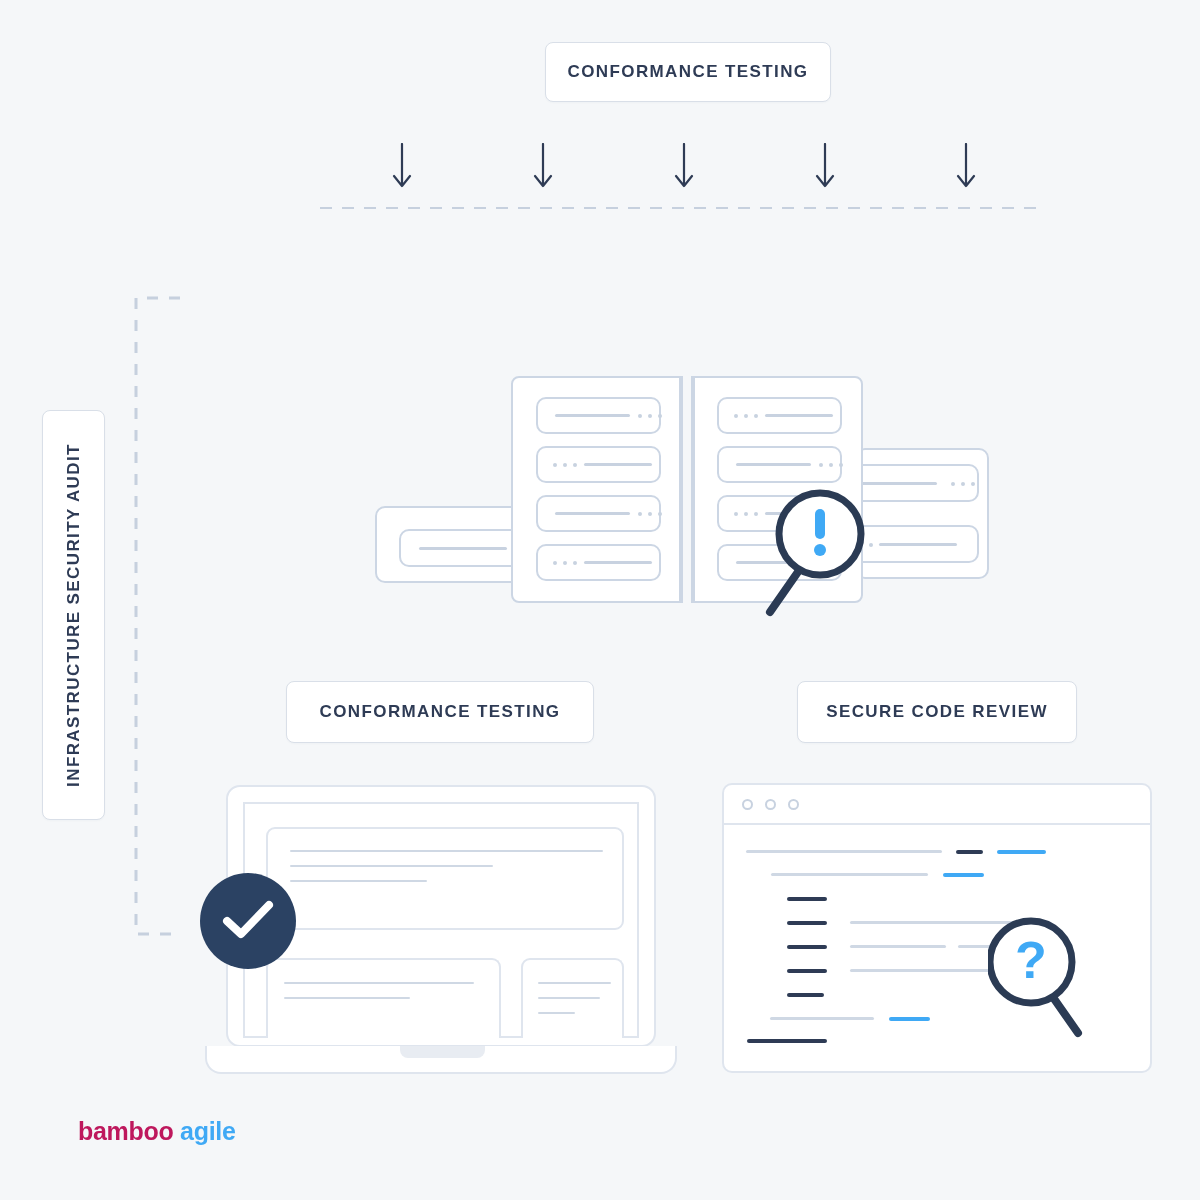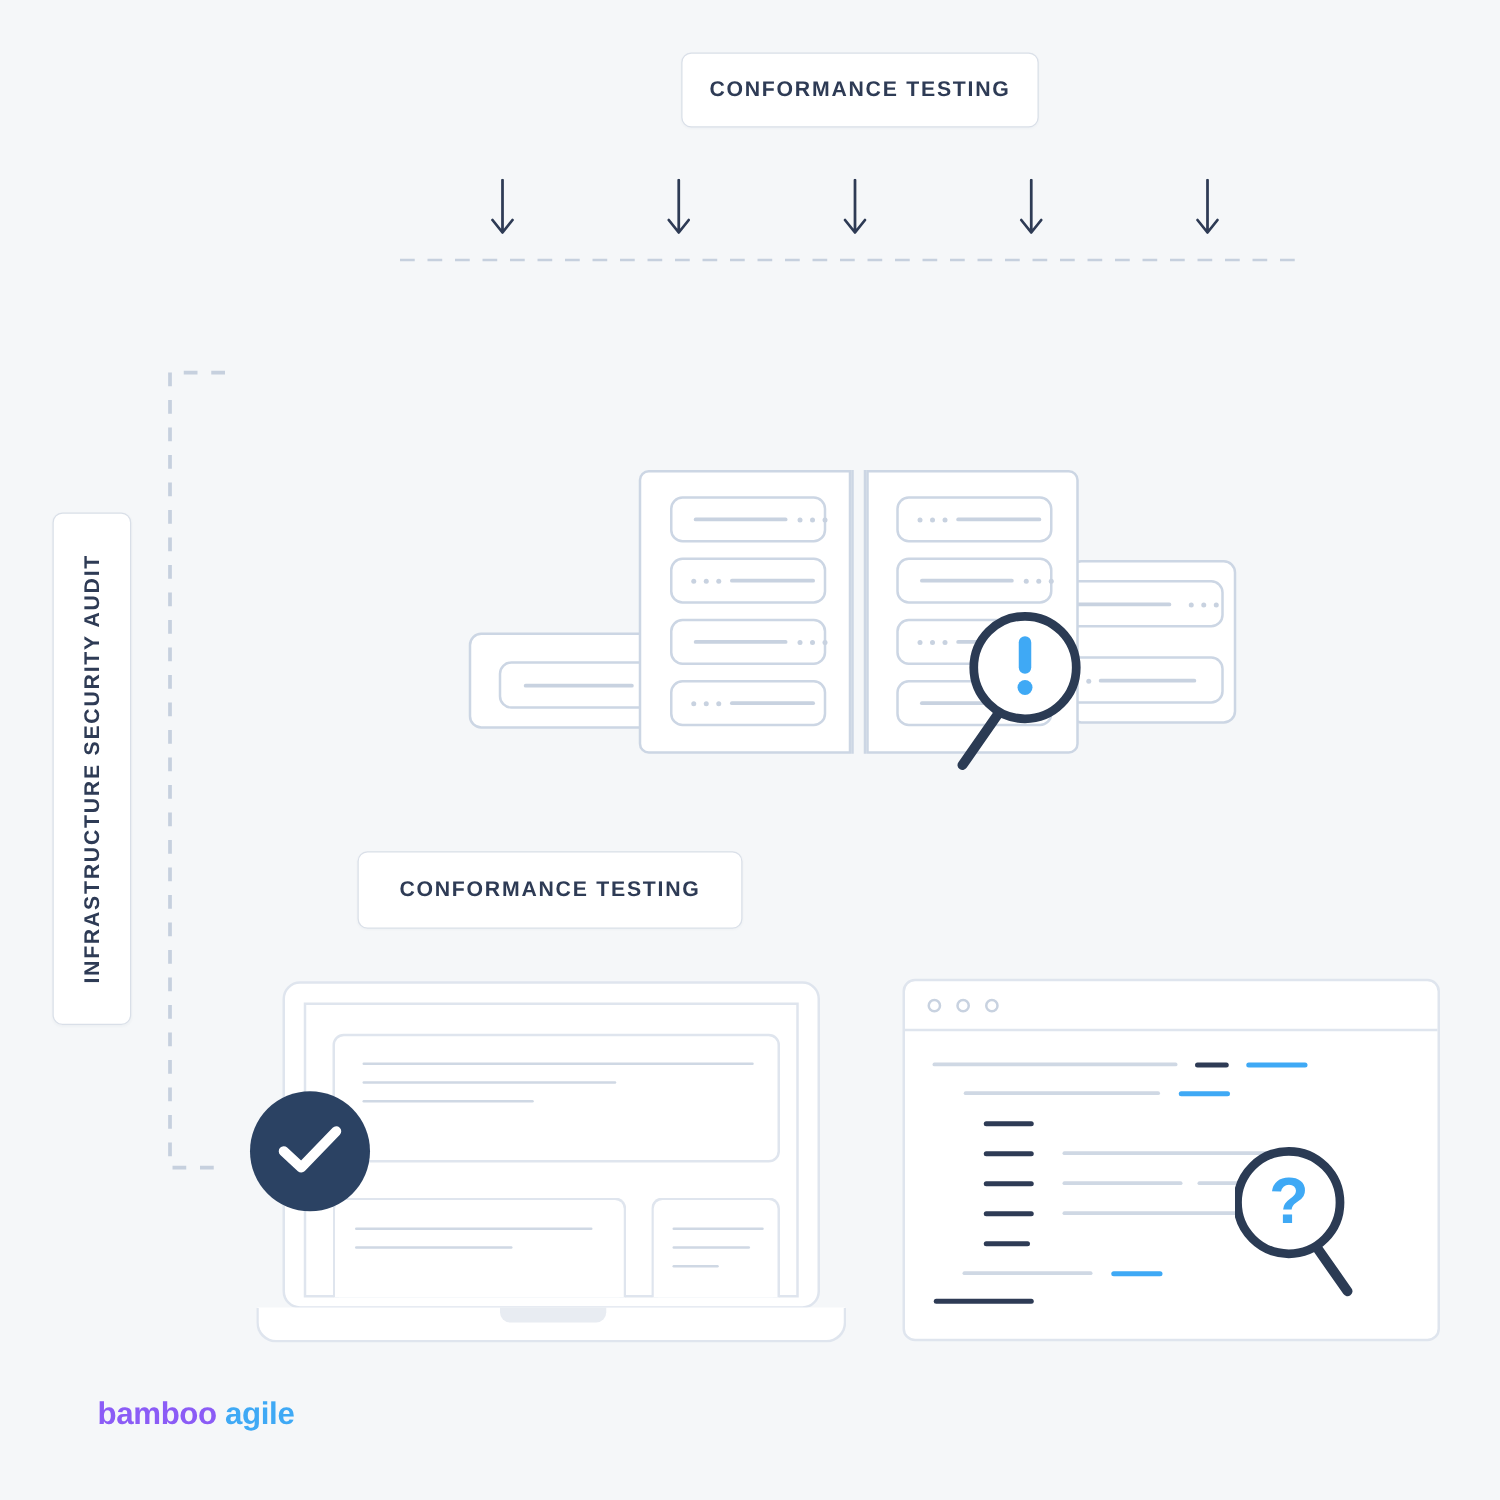--- a/index.html
+++ b/index.html
@@ -123,21 +123,21 @@
   }
   .dot-circ { width: 11px; height: 11px; border-radius: 50%; border: 2px solid #c8d2e0; }
   #code-body { position: absolute; left: 0; top: 40px; width: 100%; height: 250px; }
   #mag-question { position: absolute; left: 988px; top: 910px; width: 115px; height: 135px; }
 
   
   #logo {
     position: absolute; left: 78px; top: 1117px;
     font-size: 25px; font-weight: bold; letter-spacing: -0.3px;
   }
-  #logo .b { color: #8b5cf6; text-align: right; }
+  #logo .b { color: #be185d; text-align: right; }
   #logo .a { color: #3fa9f5; }
 </style>
 </head>
 <body>
 
 <div id="stage">
 
   <div class="pill" id="pill-pen">
     <span>CONFORMANCE TESTING</span>
   </div>
@@ -287,20 +287,23 @@
       <circle cx="72" cy="58" r="41" fill="#ffffff" stroke="#2b3b54" stroke-width="7"></circle>
       <rect x="67" y="33" width="10" height="30" rx="5" fill="#3fa9f5"></rect>
       <circle cx="72" cy="74" r="6" fill="#3fa9f5"></circle>
     </svg>
   </div>
 
   <div class="pill" id="pill-conf">
     <span>CONFORMANCE TESTING</span>
   </div>
 
+  <div class="pill" id="pill-scr">
+    <span>SECURE CODE REVIEW</span>
+  </div>
 
   <div id="laptop">
     <div class="lframe" id="lp-outer"></div>
     <div class="lframe" id="lp-inner"></div>
 
     <div class="lframe" id="lp-panel-top">
       <div class="ln pale" style="left:22px; top:21px; width:313px; height:2px;"></div>
       <div class="ln pale" style="left:22px; top:36px; width:203px; height:2px;"></div>
       <div class="ln pale" style="left:22px; top:51px; width:137px; height:2px;"></div>
     </div>

